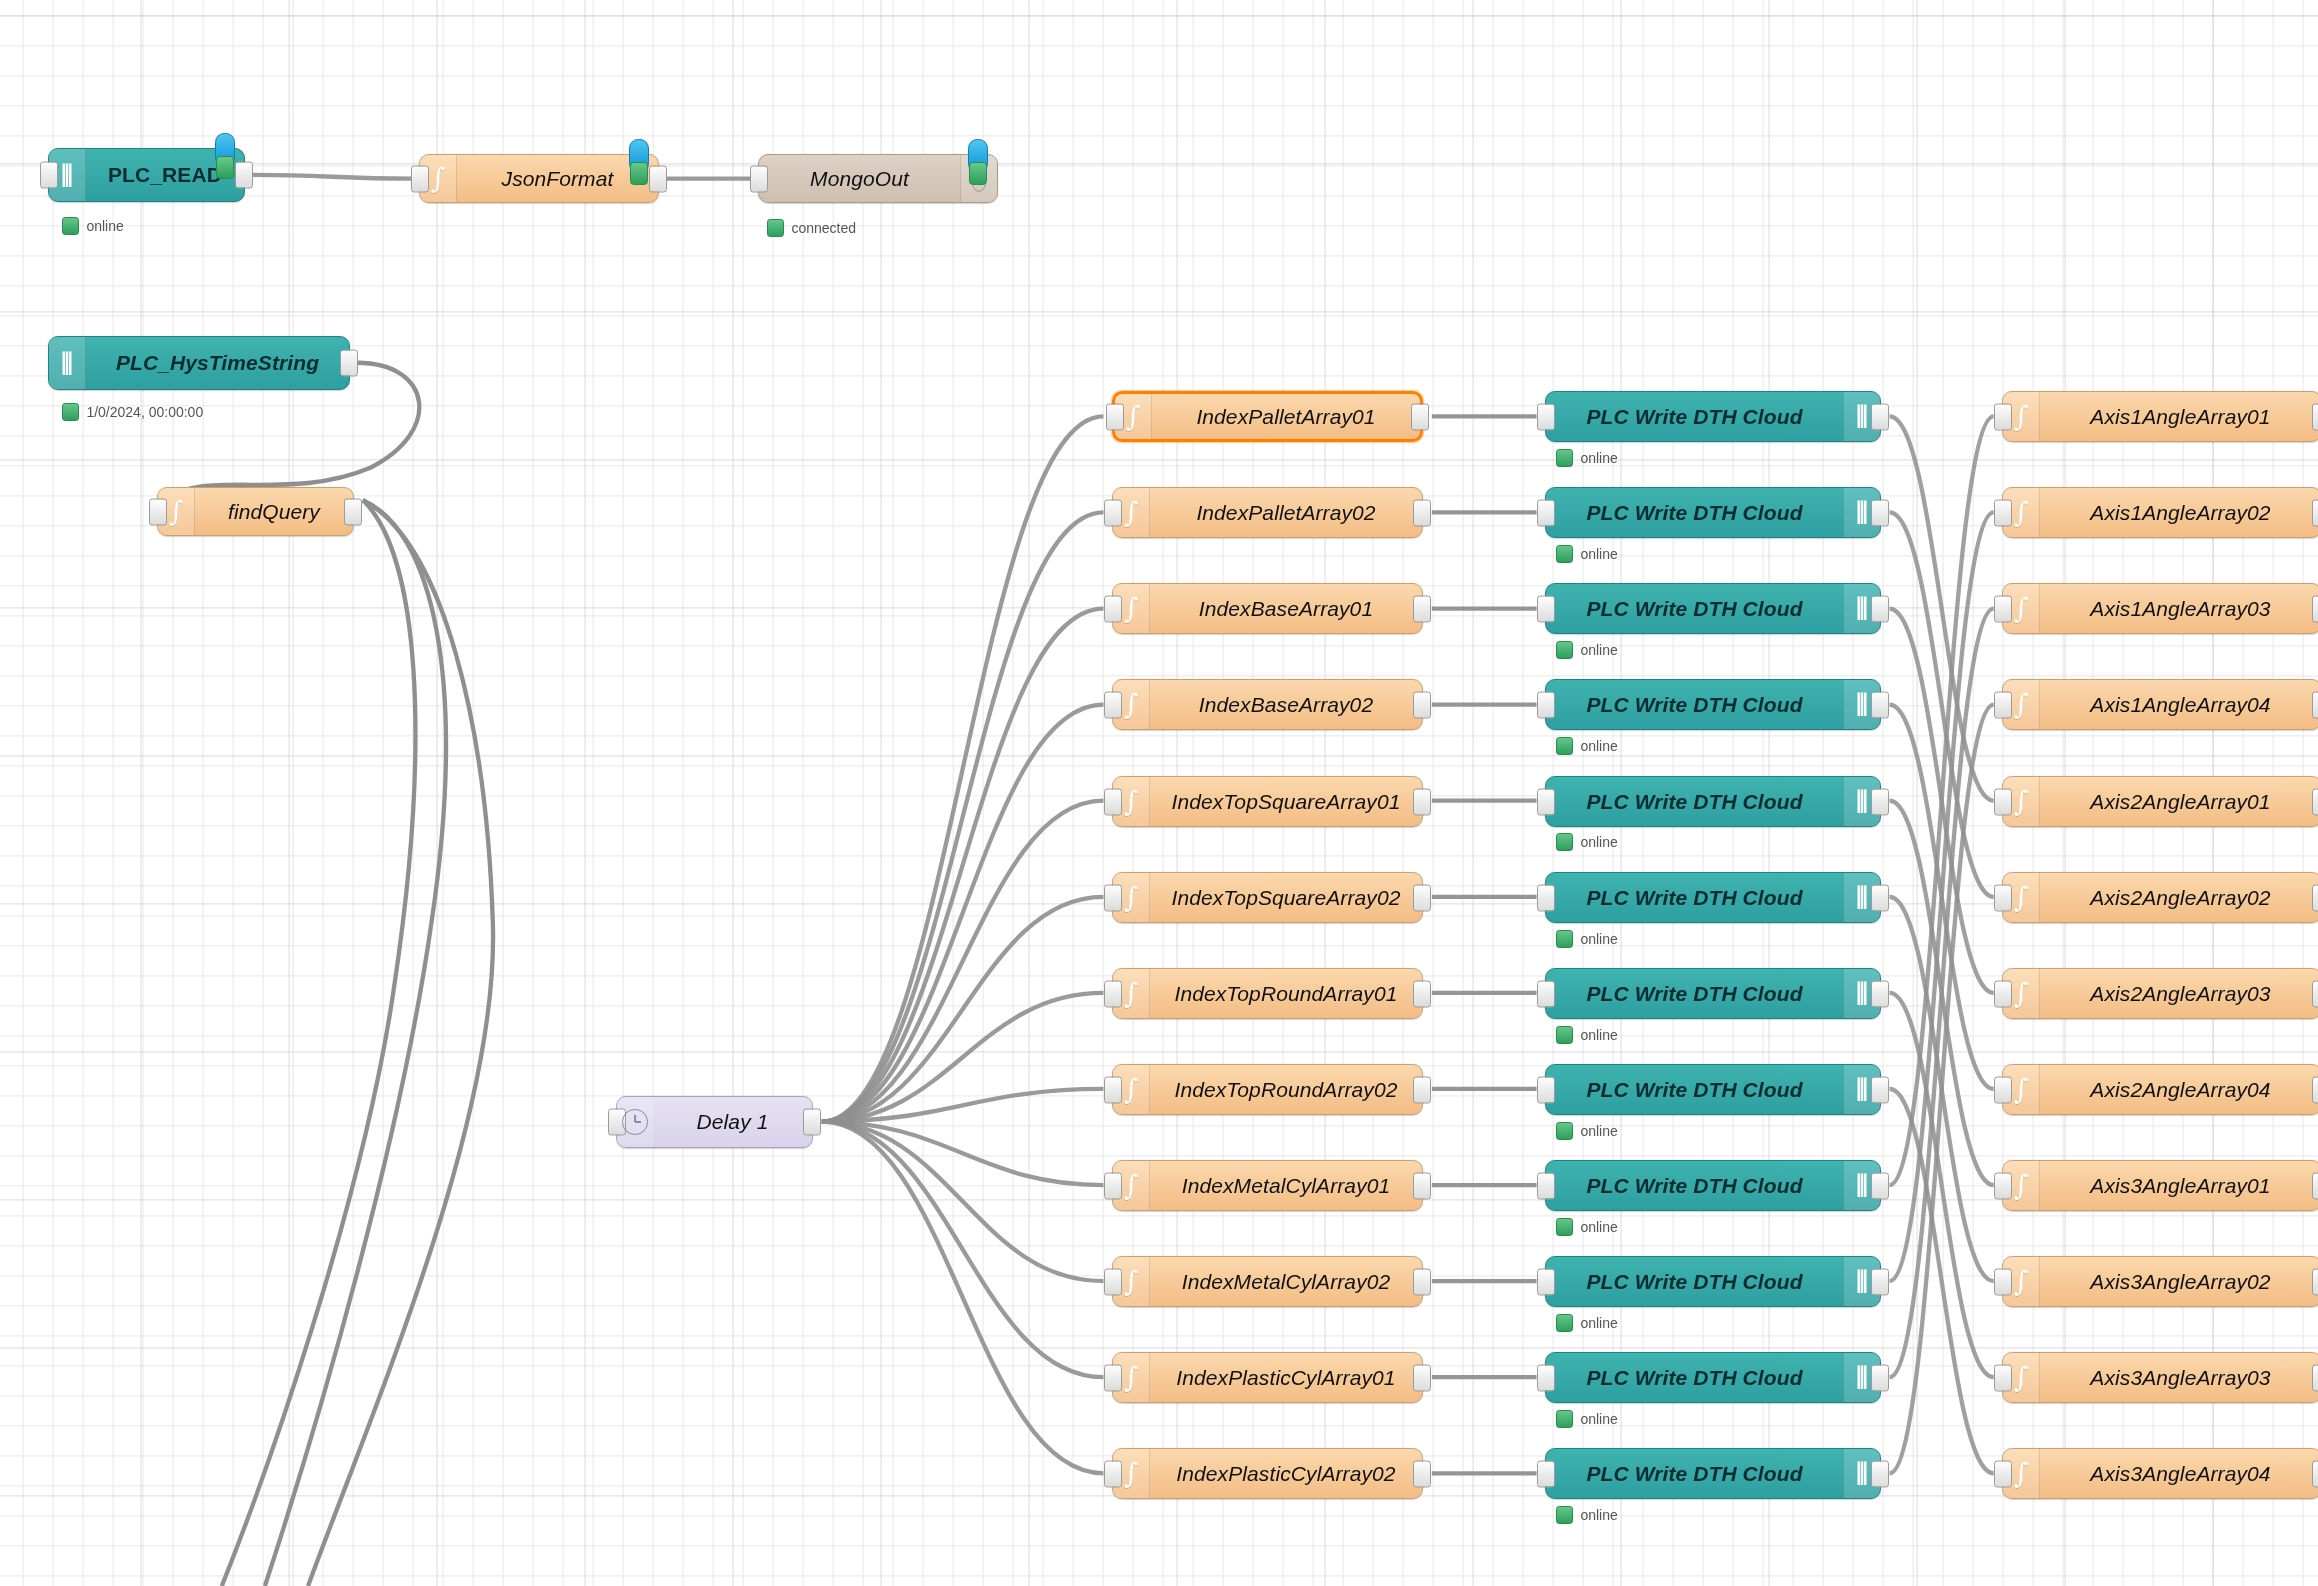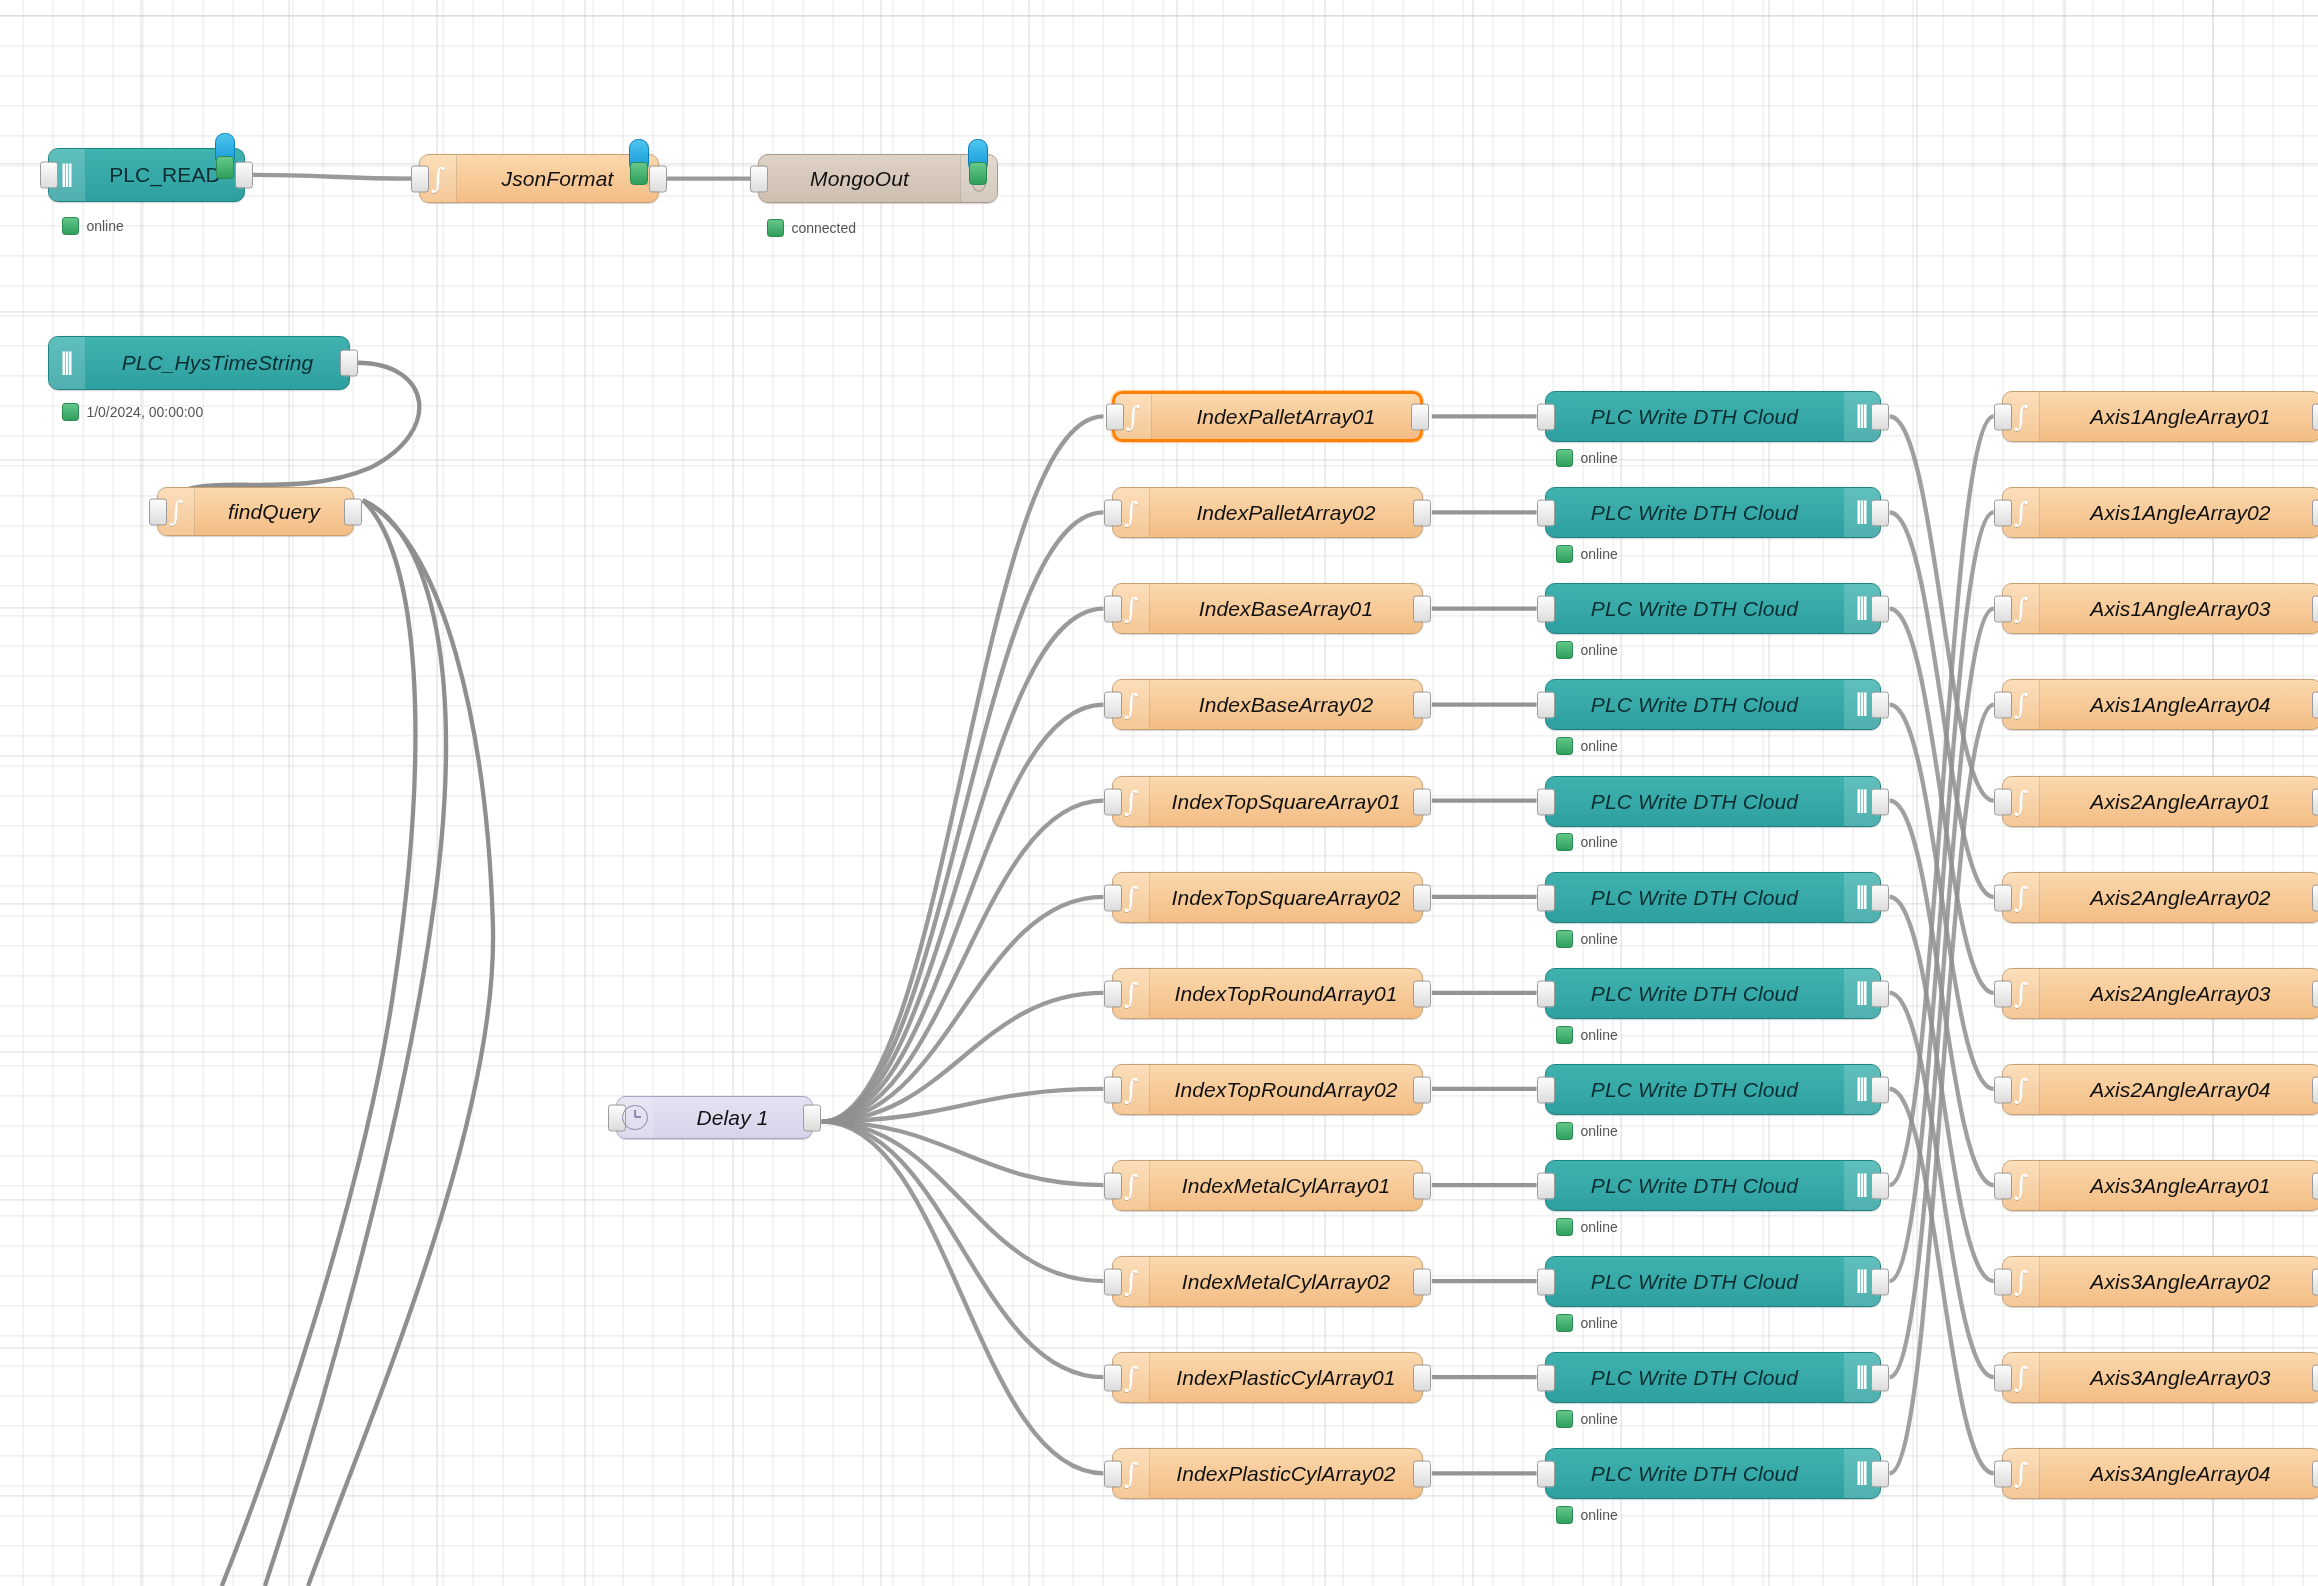--- a/index.html
+++ b/index.html
@@ -26,21 +26,21 @@
     box-shadow:0 0.6px 1.2px rgba(0,0,0,.18);
   }
   .node .nlabel{
     flex:1;text-align:center;
     font-style:italic;font-size:21px;color:#111;
     white-space:nowrap;overflow:hidden;
     padding:0 6.2px;letter-spacing:0.1px;
   }
   
   .n-teal{background:linear-gradient(#3fb3b0,#2e9fa0);border-color:#1d8383;}
-  .n-teal .nlabel{color:#0c2d30;}
+  .n-teal .nlabel{color:#0c2d30;font-weight:bold;}
   .n-orange{background:linear-gradient(#fbd8ad,#f3bd84);border-color:#c9a071;}
   .n-grey{background:linear-gradient(#ded2c6,#cdbfb0);border-color:#a99a8c;}
   .n-lav{background:linear-gradient(#e6e2f2,#d8d3ea);border-color:#a9a3c2;}
   .selected{border:3.1px solid #ff8000 !important;box-shadow:0 0 0 1.2px rgba(255,128,0,.35);}
 
   
   .icon-left{
     width:36px;align-self:stretch;
     border-right:0.6px solid rgba(0,0,0,.12);
     border-radius:8px 0 0 8px;
@@ -229,21 +229,21 @@
 
   <div class="node n-orange" style="left:157px;top:487px;width:197px;height:49px;">
     <span class="port in"></span>
     <span class="icon-left">
         <span class="glyph-fn">∫</span>
       </span>
     <span class="nlabel">findQuery</span>
     <span class="port out"></span>
   </div>
 
-  <div class="node n-lav" style="left:616px;top:1096px;width:197px;height:43px;">
+  <div class="node n-lav" style="left:616px;top:1096px;width:197px;height:52px;">
     <span class="port in"></span>
     <span class="icon-left" style="border-right:none;">
         <span class="glyph-clock"></span>
       </span>
     <span class="nlabel">Delay 1</span>
     <span class="port out"></span>
   </div>
 
   <div id="col-index">
       <div class="node n-orange selected" style="left: 1112px; top: 391px; width: 311px; height: 51px;">

